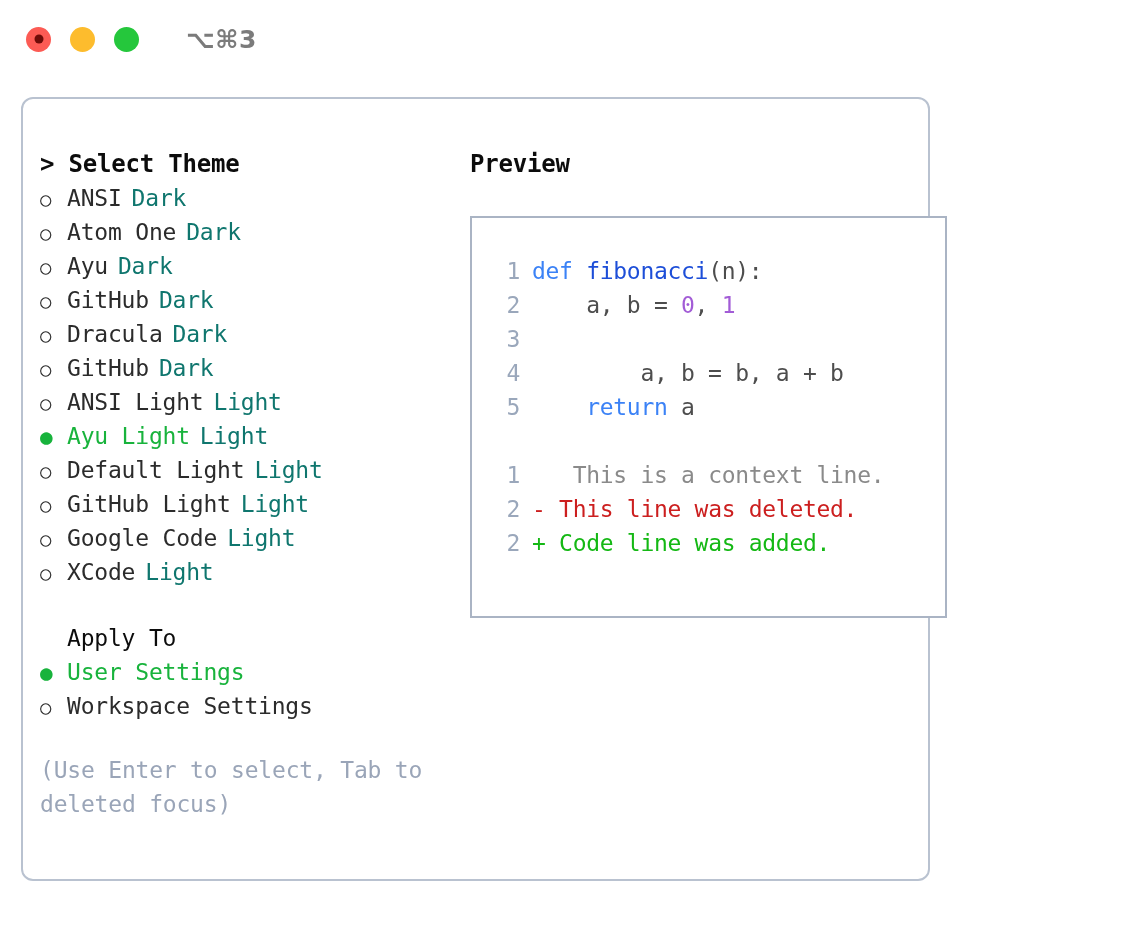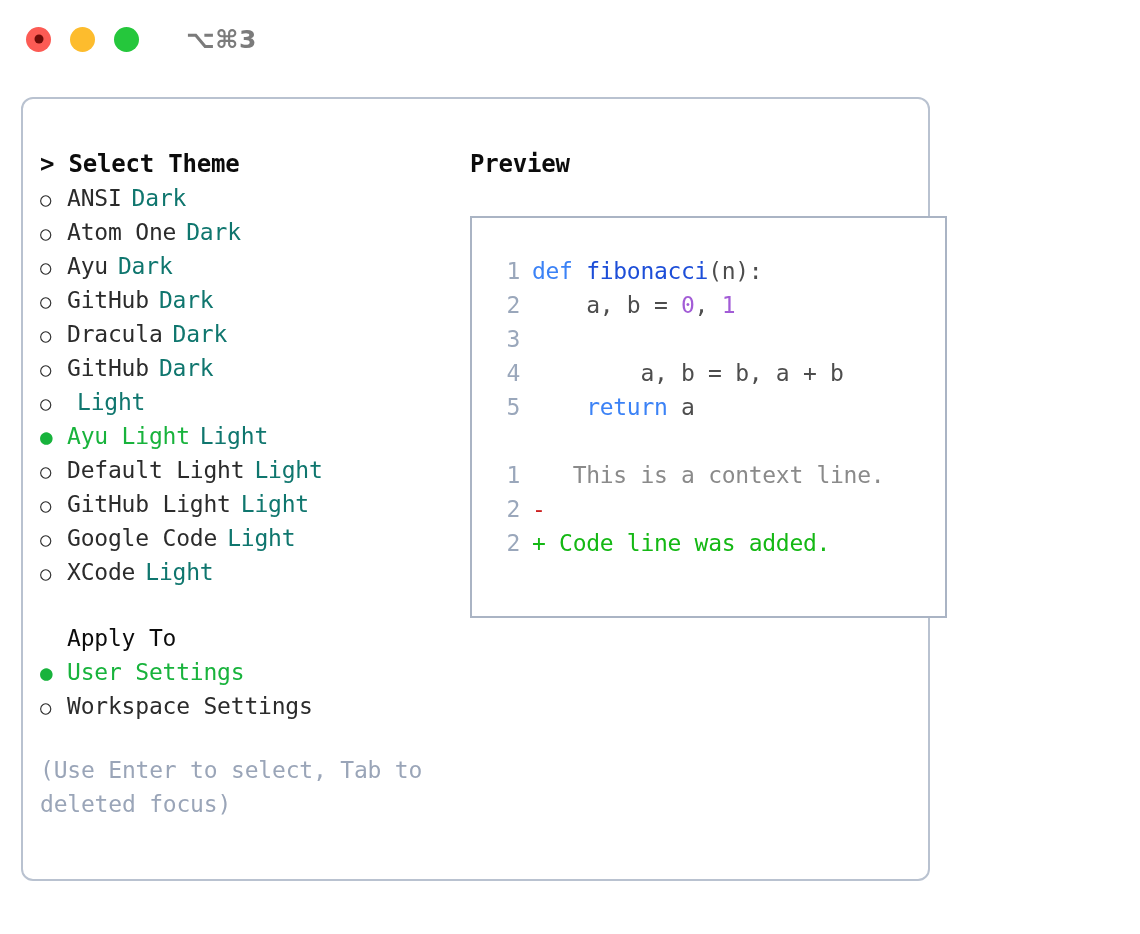--- a/index.html
+++ b/index.html
@@ -167,21 +167,21 @@
 
       <div class="col-left">
         <div class="section-title">&gt; Select Theme</div>
         <div id="theme-list">
             <div class="row"><span class="bullet">○</span><span class="name">ANSI</span><span class="variant">Dark</span></div>
             <div class="row"><span class="bullet">○</span><span class="name">Atom One</span><span class="variant">Dark</span></div>
             <div class="row"><span class="bullet">○</span><span class="name">Ayu</span><span class="variant">Dark</span></div>
             <div class="row"><span class="bullet">○</span><span class="name">GitHub</span><span class="variant">Dark</span></div>
             <div class="row"><span class="bullet">○</span><span class="name">Dracula</span><span class="variant">Dark</span></div>
             <div class="row"><span class="bullet">○</span><span class="name">GitHub</span><span class="variant">Dark</span></div>
-            <div class="row"><span class="bullet">○</span><span class="variant">Light</span></div>
+            <div class="row"><span class="bullet">○</span><span class="name">ANSI Light</span><span class="variant">Light</span></div>
             <div class="row"><span class="bullet sel">●</span><span class="name sel">Ayu Light</span><span class="variant">Light</span></div>
             <div class="row"><span class="bullet">○</span><span class="name">Default Light</span><span class="variant">Light</span></div>
             <div class="row"><span class="bullet">○</span><span class="name">GitHub Light</span><span class="variant">Light</span></div>
             <div class="row"><span class="bullet">○</span><span class="name">Google Code</span><span class="variant">Light</span></div>
             <div class="row"><span class="bullet">○</span><span class="name">XCode</span><span class="variant">Light</span></div>
           </div>
 
         <div class="spacer-lg"></div>
         <div class="apply-title">Apply To</div>
         <div id="apply-list">
@@ -199,21 +199,21 @@
           <div id="code-block">
               <div class="code-line"><span class="lineno">1</span><span><span class="tok-kw">def </span><span class="tok-fn">fibonacci</span><span class="tok-txt">(n):</span></span></div>
               <div class="code-line"><span class="lineno">2</span><span><span class="tok-txt">    a, b = </span><span class="tok-num">0</span><span class="tok-txt">, </span><span class="tok-num">1</span></span></div>
               <div class="code-line"><span class="lineno">3</span></div>
               <div class="code-line"><span class="lineno">4</span><span><span class="tok-txt">        a, b = b, a + b</span></span></div>
               <div class="code-line"><span class="lineno">5</span><span><span class="tok-txt">    </span><span class="tok-kw">return</span><span class="tok-txt"> a</span></span></div>
             </div>
           <div class="gap"></div>
           <div id="diff-block">
               <div class="code-line"><span class="lineno">1</span><span class="tok-ctx"> </span><span class="tok-ctx">  This is a context line.</span></div>
-              <div class="code-line"><span class="lineno">2</span><span class="tok-del">-</span></div>
+              <div class="code-line"><span class="lineno">2</span><span class="tok-del">-</span><span class="tok-del"> This line was deleted.</span></div>
               <div class="code-line"><span class="lineno">2</span><span class="tok-add">+</span><span class="tok-add"> Code line was added.</span></div>
             </div>
         </div>
       </div>
 
     </div>
   </div>
 </div>
 
 </body></html>

